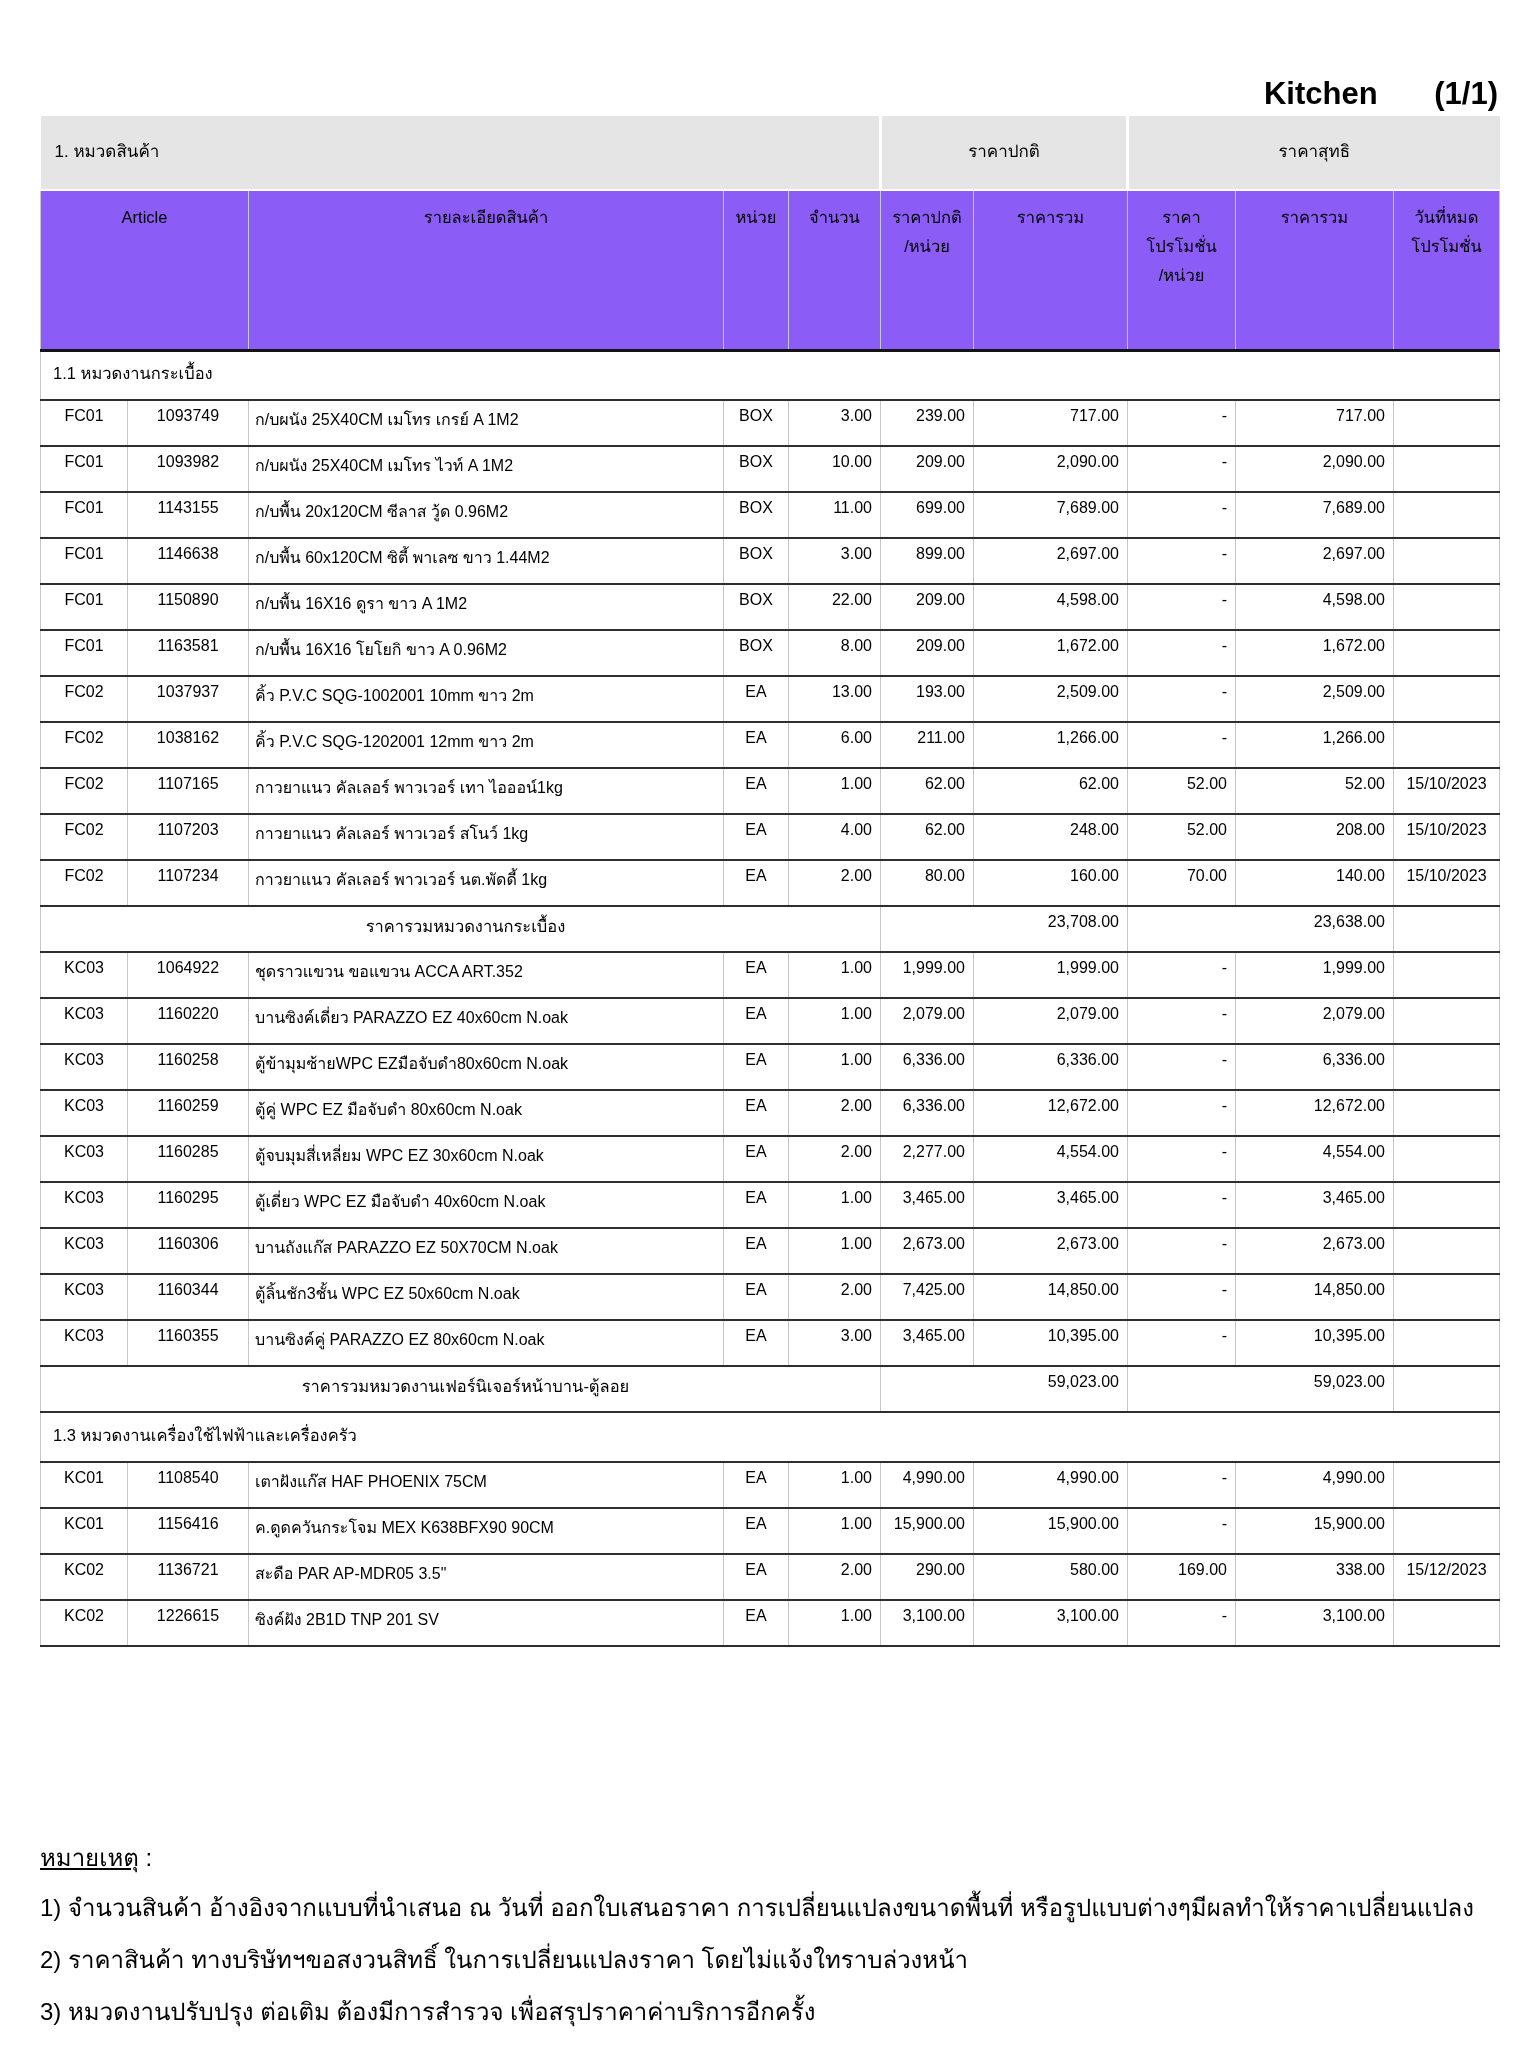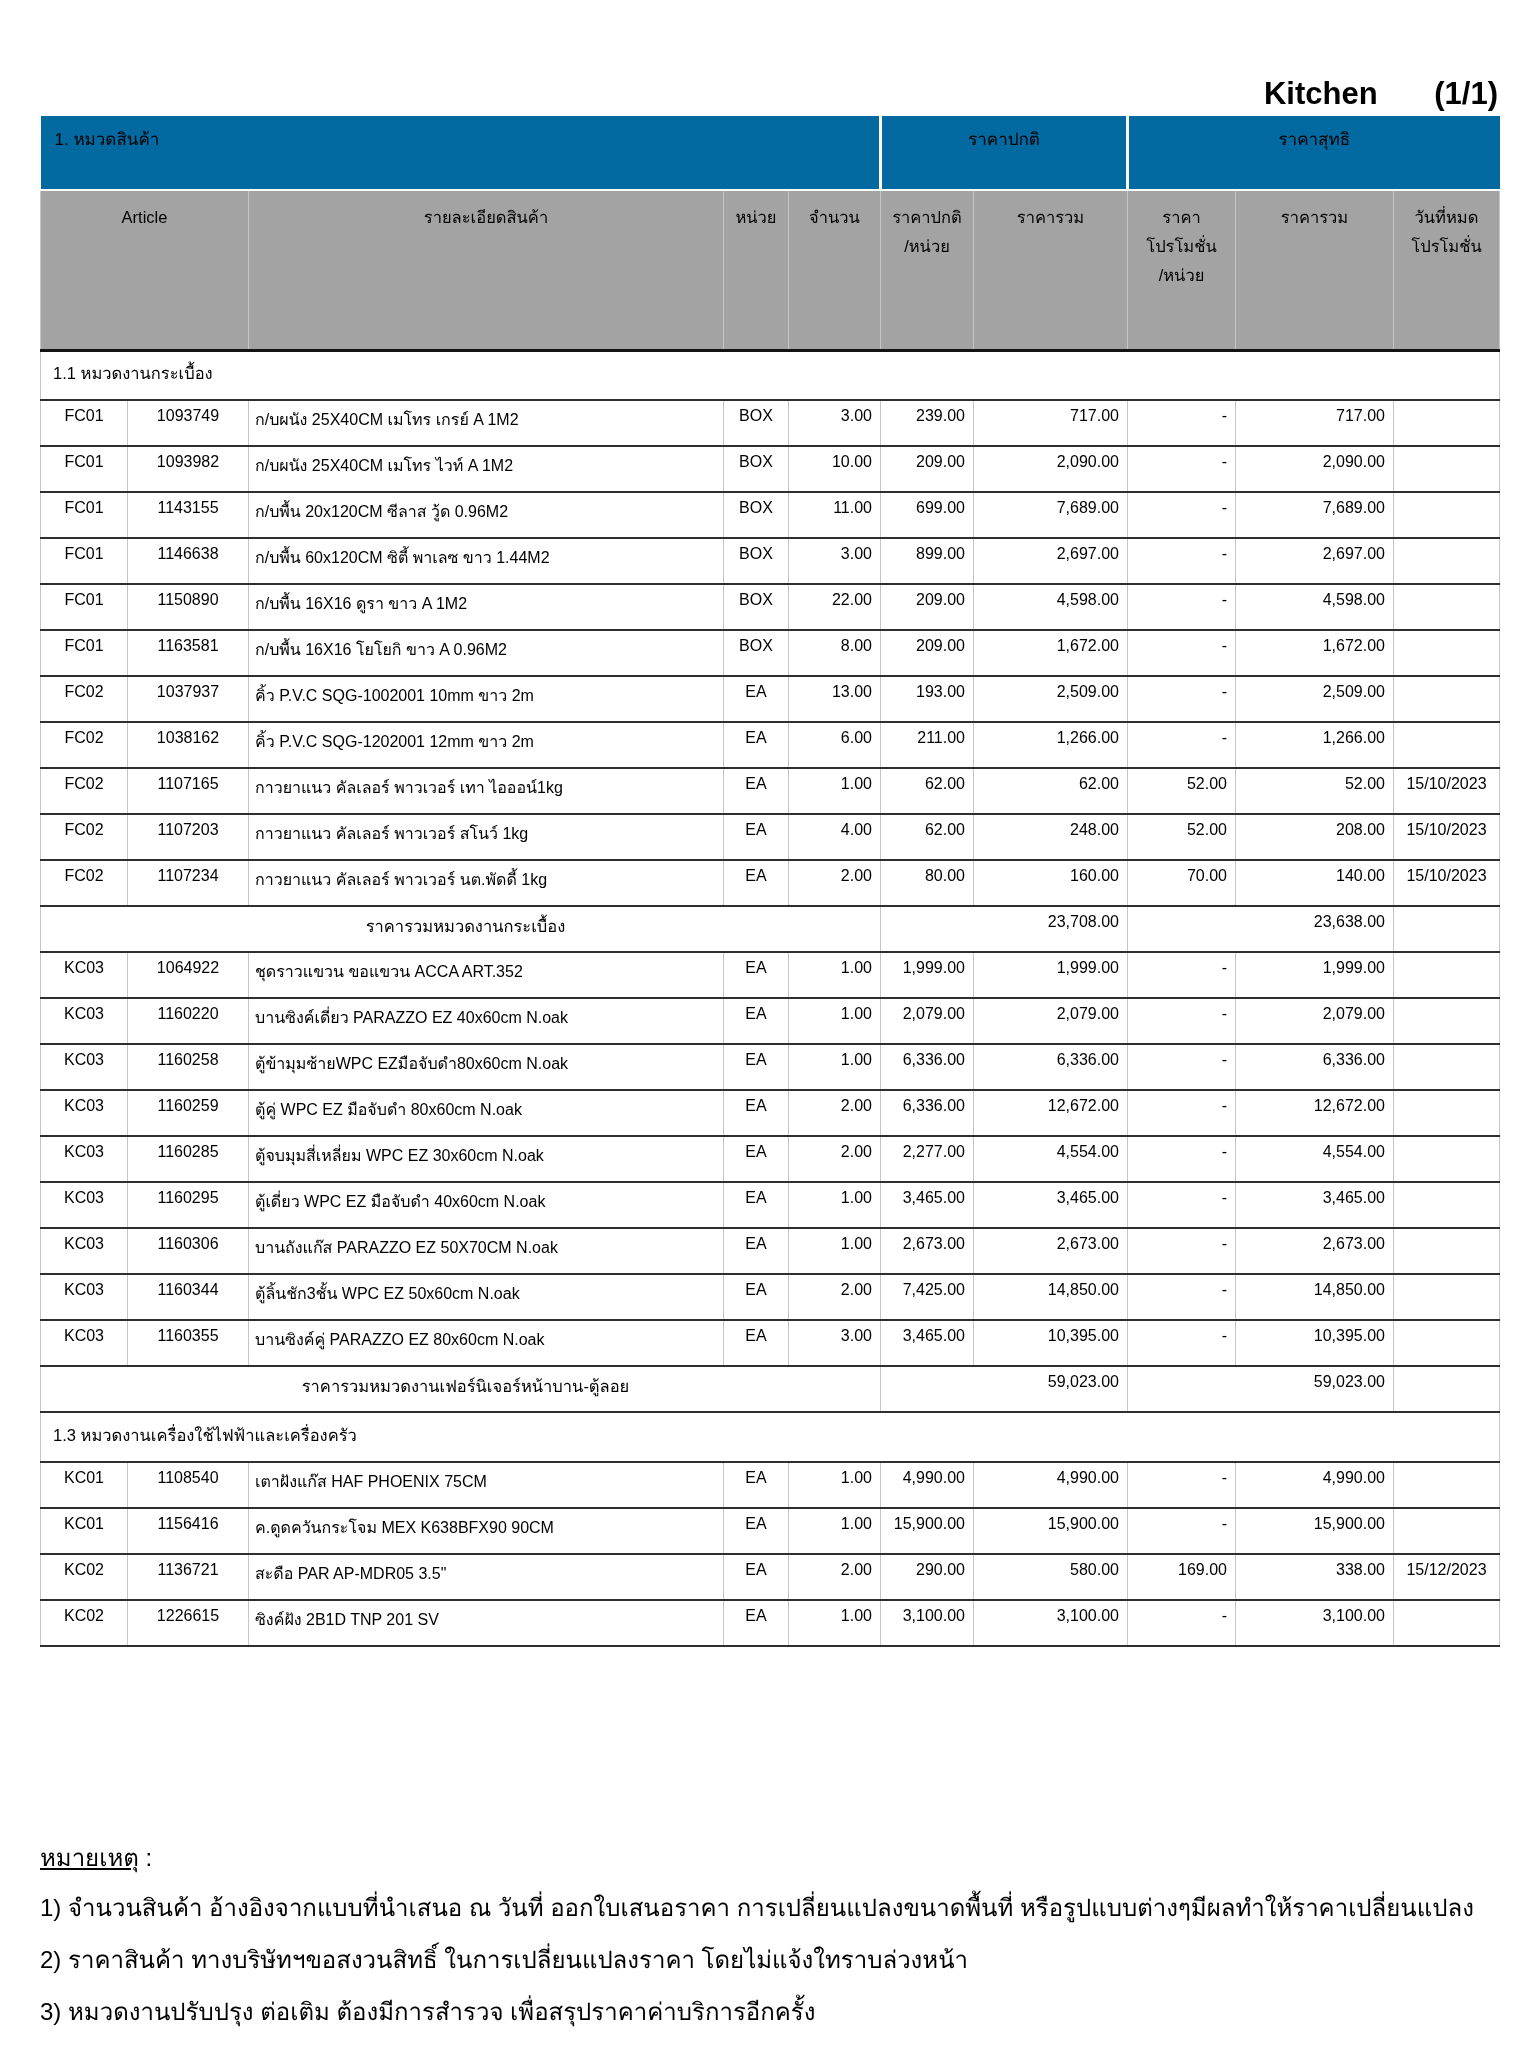--- a/index.html
+++ b/index.html
@@ -6,27 +6,27 @@
   body{width:1536px;height:2048px;font-family:"Liberation Sans","DejaVu Sans",sans-serif;color:#000;}
   .page{position:relative;width:1536px;height:2048px;background:#fff;overflow:hidden;}
 
   .doc-title{position:absolute;top:76px;right:38px;font-size:31px;font-weight:700;letter-spacing:0;}
   .doc-title .pageno{font-weight:700;margin-left:48px;}
 
   table.quote{position:absolute;left:40px;top:116px;width:1459px;border-collapse:collapse;table-layout:fixed;}
   table.quote td, table.quote th{box-sizing:border-box;overflow:hidden;}
 
   
-  tr.band td{background:#0369a1;height:74px;vertical-align:top;padding-top:9px;font-size:17px;
+  tr.band td{background:#e5e5e5;height:74px;vertical-align:top;padding-top:21px;font-size:17px;
              border-left:3px solid #fff;border-bottom:2px solid #fff;}
   tr.band td:first-child{border-left:none;text-align:left;padding-left:14px;}
   tr.band td.bandc{text-align:center;}
 
   
-  tr.colhead th{font-weight:400;font-size:16.5px;background:#a3a3a3;vertical-align:top;text-align:center;
+  tr.colhead th{font-weight:400;font-size:16.5px;background:#8b5cf6;vertical-align:top;text-align:center;
                 white-space:pre-line;line-height:1.75;height:160px;padding-top:12px;
                 border:1px solid #c6c6c6;border-top:none;border-bottom:3px solid #141414;}
 
   
   tr.data-row td{height:46px;vertical-align:top;padding:6px 6px 0 6px;font-size:16px;
                  border:1px solid #c6c6c6;border-top:2px solid #2e2e2e;border-bottom:2px solid #2e2e2e;}
   tr.section-row td{height:50px;vertical-align:middle;text-align:left;padding:2px 6px 6px 12px;font-size:16.5px;
                  border-left:1px solid #c6c6c6;border-right:1px solid #c6c6c6;
                  border-top:2px solid #2e2e2e;border-bottom:2px solid #2e2e2e;}
   tr.total-row td{height:46px;vertical-align:top;padding:6px 6px 0 6px;font-size:16px;

